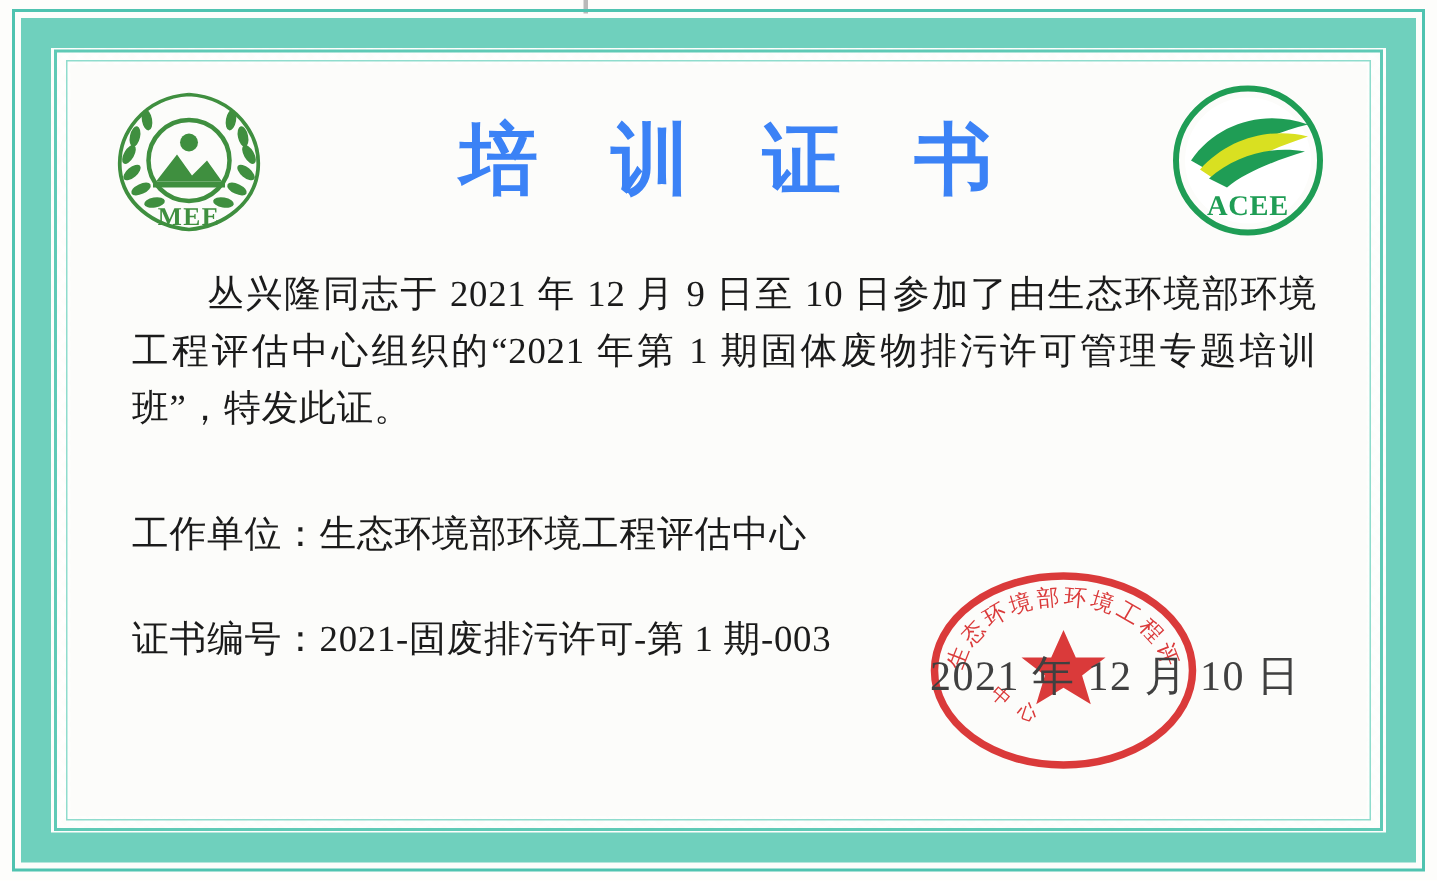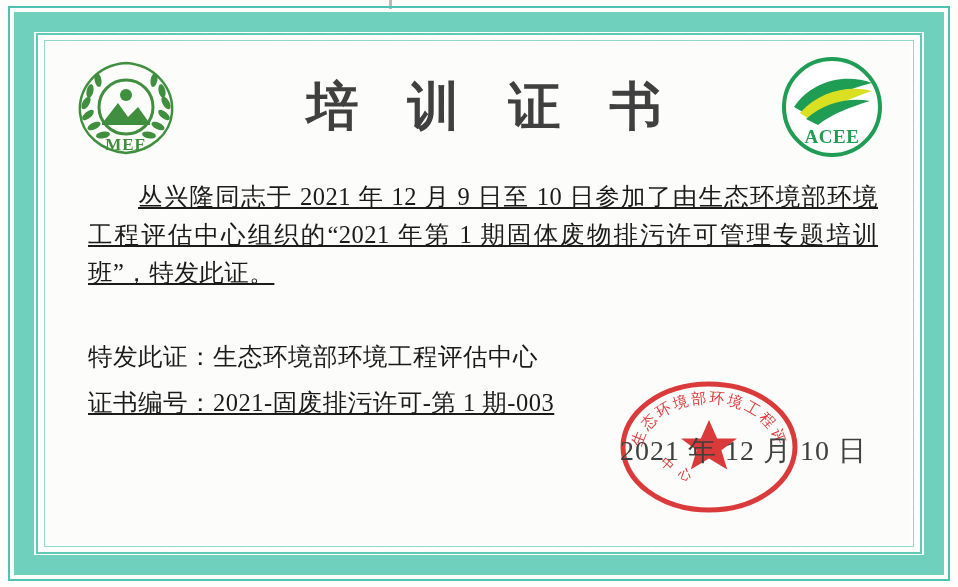--- a/index.html
+++ b/index.html
@@ -98,21 +98,21 @@
   }
   .mee-logo svg { display: block; }
 
   .cert-title {
     flex: 1 1 auto;
     text-align: center;
     font-family: "Liberation Serif", serif;
     font-size: 52px;
     font-weight: bold;
     letter-spacing: 18px;
-    color: #404040;
+    color: #3b82f6;
     padding-left: 30px;
     white-space: nowrap;
   }
 
   .acee-logo {
     position: relative;
     width: 116px;
     height: 104px;
     flex: 0 0 auto;
     text-align: right;
@@ -128,31 +128,30 @@
     color: #1b1b1b;
   }
   .para {
     font-family: "Liberation Serif", serif;
     font-size: 24.5px;
     line-height: 38px;
     text-indent: 50px;
     letter-spacing: 0.5px;
     text-align: justify;
     margin: 0;
-    text-decoration: underline;
   }
   .field-line {
     font-family: "Liberation Serif", serif;
     font-size: 24.5px;
     line-height: 34px;
     letter-spacing: 0.5px;
     margin: 0;
   }
   .field-unit { margin-top: 48px; }
-  .field-no  { margin-top: 12px; text-decoration: underline; }
+  .field-no  { margin-top: 36px; }
 
   
   .date-line {
     position: absolute;
     left: 620px;
     top: 432px;
     font-family: "Liberation Serif", serif;
     font-size: 28px;
     letter-spacing: 1px;
     color: #404040;
@@ -245,21 +244,21 @@
         </g>
         <text x="58" y="88" text-anchor="middle" font-family="Liberation Serif, serif" font-size="19" font-weight="bold" fill="#1f9d55" letter-spacing="0.5">ACEE</text>
       </svg>
     </div>
   </div>
 
   <div class="body-text">
     <p class="para">丛兴隆同志于 2021 年 12 月 9 日至 10 日参加了由生态环境部环境工程评估中心组织的“2021 年第 1 期固体废物排污许可管理专题培训班”，特发此证。</p>
 
     <p class="field-line field-unit">
-      <span>特发此证：</span><span>生态环境部环境工程评估中心</span>
+      <span>工作单位：</span><span>生态环境部环境工程评估中心</span>
     </p>
 
     <p class="field-line field-no">
       <span>证书编号：</span><span>2021-固废排污许可-第 1 期-003</span>
     </p>
   </div>
 
   <div class="seal">
     <svg width="183" height="135" viewBox="0 0 183 135" xmlns="http://www.w3.org/2000/svg">
       <g transform="translate(91,67)">

